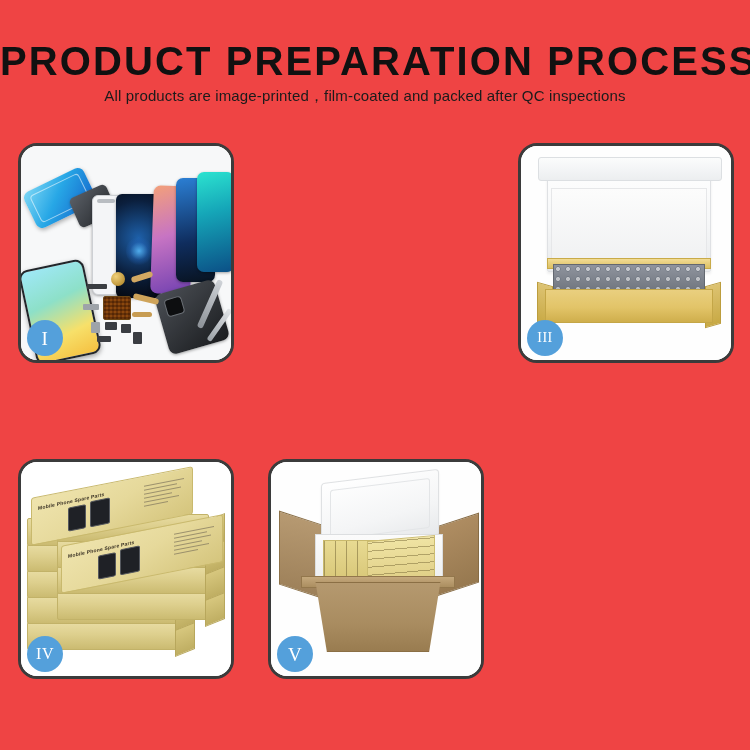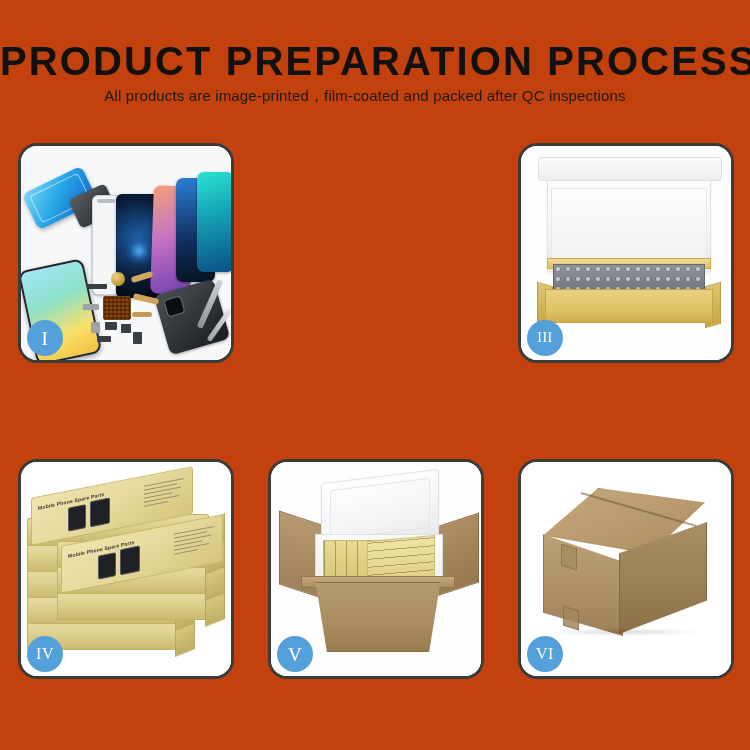--- a/index.html
+++ b/index.html
@@ -2,21 +2,21 @@
 <html><head>
 <meta charset="utf-8">
 <title>Product Preparation Process</title>
 <style>
   html,body{margin:0;padding:0;}
   body{
     width:750px;height:750px;overflow:hidden;background:#ffffff;
     font-family:"Liberation Sans","DejaVu Sans",sans-serif;
     -webkit-font-smoothing:antialiased;
   }
-  .page{position:relative;width:750px;height:750px;background:#c2410c;}
+  .page{position:relative;width:750px;height:750px;background:#ef4444;}
 
   
   .header{position:absolute;left:0;top:0;width:750px;text-align:center;}
   .title{
     margin:0;padding:0;position:absolute;left:0;top:41px;width:750px;
     font-size:40px;font-weight:700;letter-spacing:2.1px;color:#111;
     line-height:1.0;white-space:nowrap;
   }
   .subtitle{
     margin:0;padding:0;position:absolute;left:0;top:88px;width:730px;
@@ -478,27 +478,15 @@
         <div class="v-foamlid"></div>
         <div class="v-foambox"></div>
         <div class="v-inner"></div>
         <div class="v-inner2"></div>
         <div class="v-rim"></div>
         <div class="v-front"></div>
       </div>
       <div class="badge">V</div>
     </div>
 
-    <div class="card c5">
-      <div class="photo p6">
-        <div class="c6-top"></div>
-        <div class="c6-seam"></div>
-        <div class="c6-left"></div>
-        <div class="c6-right"></div>
-        <div class="c6-tapeA"></div>
-        <div class="c6-tapeB"></div>
-        <div class="c6-shadow"></div>
-      </div>
-      <div class="badge wide">VI</div>
-    </div>
 
   </div>
 </div>
 
 </body></html>

